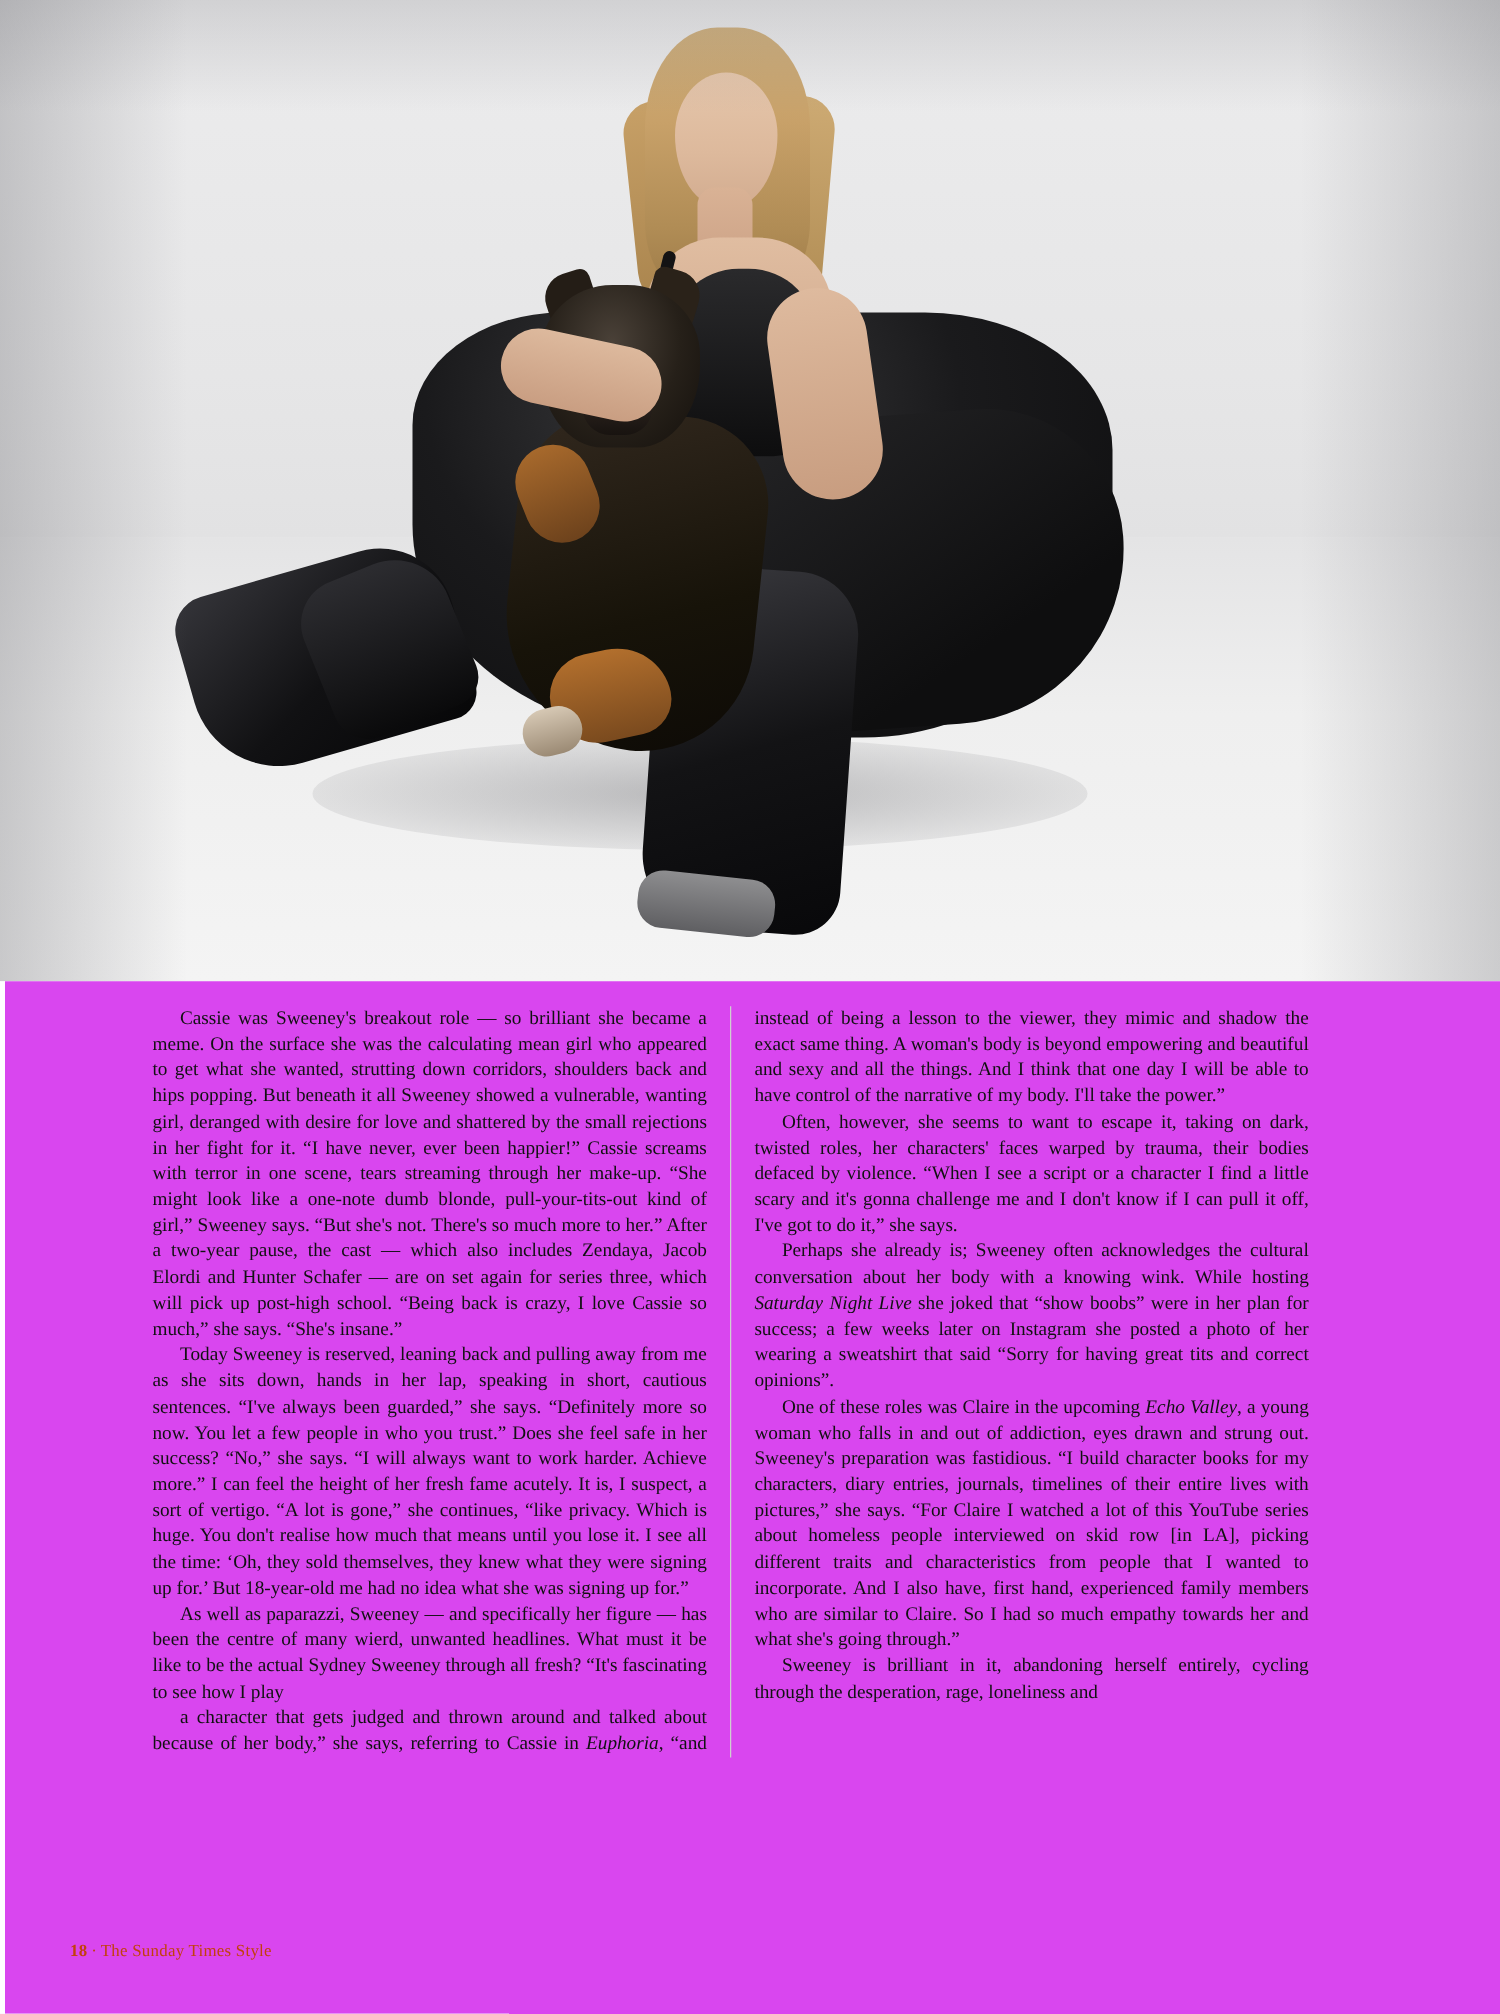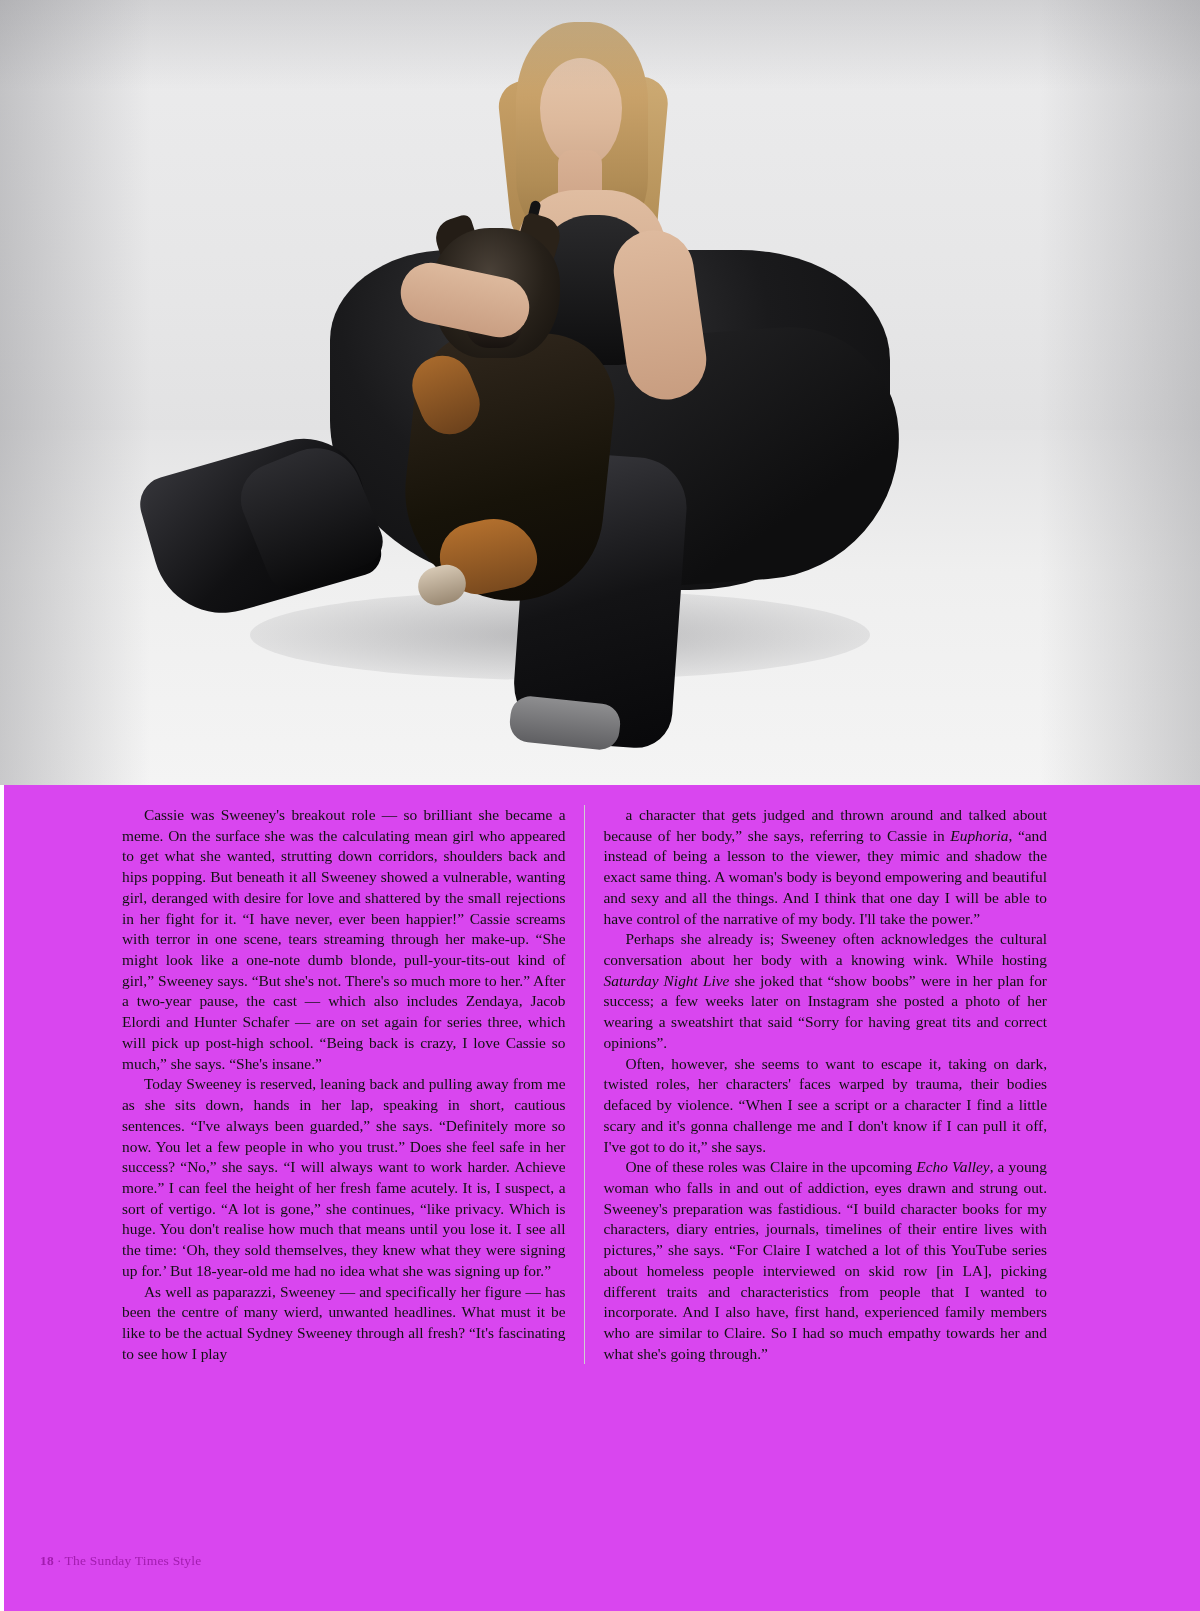--- a/index.html
+++ b/index.html
@@ -209,25 +209,25 @@
   }
   .cols p {
     margin: 0;
     text-indent: 22px;
   }
   .cols p:first-child { text-indent: 22px; }
   .cols em { font-style: italic; }
 
   .footer {
     position: absolute;
-    left: 40px;
+    left: 56px;
     bottom: 42px;
     font-size: 13.5px;
     letter-spacing: 0.2px;
-    color: #a21caf;
+    color: #c2410c;
   }
   .footer b { font-weight: bold; }
   .footer .sep { padding: 0 3px; }
 </style>
 </head>
 <body>
 
 <div class="photo">
   <div class="wall"></div>
   <div class="floor"></div>
@@ -262,21 +262,22 @@
   <div class="vign-l"></div>
   <div class="vign-r"></div>
 </div>
 
 <div class="article">
   <div class="cols">
     <p>Cassie was Sweeney's breakout role — so brilliant she became a meme. On the surface she was the calculating mean girl who appeared to get what she wanted, strutting down corridors, shoulders back and hips popping. But beneath it all Sweeney showed a vulnerable, wanting girl, deranged with desire for love and shattered by the small rejections in her fight for it. “I have never, ever been happier!” Cassie screams with terror in one scene, tears streaming through her make-up. “She might look like a one-note dumb blonde, pull-your-tits-out kind of girl,” Sweeney says. “But she's not. There's so much more to her.” After a two-year pause, the cast — which also includes Zendaya, Jacob Elordi and Hunter Schafer — are on set again for series three, which will pick up post-high school. “Being back is crazy, I love Cassie so much,” she says. “She's insane.”</p>
     <p>Today Sweeney is reserved, leaning back and pulling away from me as she sits down, hands in her lap, speaking in short, cautious sentences. “I've always been guarded,” she says. “Definitely more so now. You let a few people in who you trust.” Does she feel safe in her success? “No,” she says. “I will always want to work harder. Achieve more.” I can feel the height of her fresh fame acutely. It is, I suspect, a sort of vertigo. “A lot is gone,” she continues, “like privacy. Which is huge. You don't realise how much that means until you lose it. I see all the time: ‘Oh, they sold themselves, they knew what they were signing up for.’ But 18-year-old me had no idea what she was signing up for.”</p>
     <p>As well as paparazzi, Sweeney — and specifically her figure — has been the centre of many wierd, unwanted headlines. What must it be like to be the actual Sydney Sweeney through all fresh? “It's fascinating to see how I play</p>
     <p>a character that gets judged and thrown around and talked about because of her body,” she says, referring to Cassie in <em>Euphoria</em>, “and instead of being a lesson to the viewer, they mimic and shadow the exact same thing. A woman's body is beyond empowering and beautiful and sexy and all the things. And I think that one day I will be able to have control of the narrative of my body. I'll take the power.”</p>
+    <p>Often, however, she seems to want to escape it, taking on dark, twisted roles, her characters' faces warped by trauma, their bodies defaced by violence. “When I see a script or a character I find a little scary and it's gonna challenge me and I don't know if I can pull it off, I've got to do it,” she says.</p>
     <p>Perhaps she already is; Sweeney often acknowledges the cultural conversation about her body with a knowing wink. While hosting <em>Saturday Night Live</em> she joked that “show boobs” were in her plan for success; a few weeks later on Instagram she posted a photo of her wearing a sweatshirt that said “Sorry for having great tits and correct opinions”.</p>
-    <p>Often, however, she seems to want to escape it, taking on dark, twisted roles, her characters' faces warped by trauma, their bodies defaced by violence. “When I see a script or a character I find a little scary and it's gonna challenge me and I don't know if I can pull it off, I've got to do it,” she says.</p>
     <p>One of these roles was Claire in the upcoming <em>Echo Valley</em>, a young woman who falls in and out of addiction, eyes drawn and strung out. Sweeney's preparation was fastidious. “I build character books for my characters, diary entries, journals, timelines of their entire lives with pictures,” she says. “For Claire I watched a lot of this YouTube series about homeless people interviewed on skid row [in LA], picking different traits and characteristics from people that I wanted to incorporate. And I also have, first hand, experienced family members who are similar to Claire. So I had so much empathy towards her and what she's going through.”</p>
+    <p>Sweeney is brilliant in it, abandoning herself entirely, cycling through the desperation, rage, loneliness and</p>
   </div>
 </div>
 
 <div class="footer">
   <b>18</b><span class="sep">·</span><span>The Sunday Times Style</span>
 </div>
 
 </body></html>

